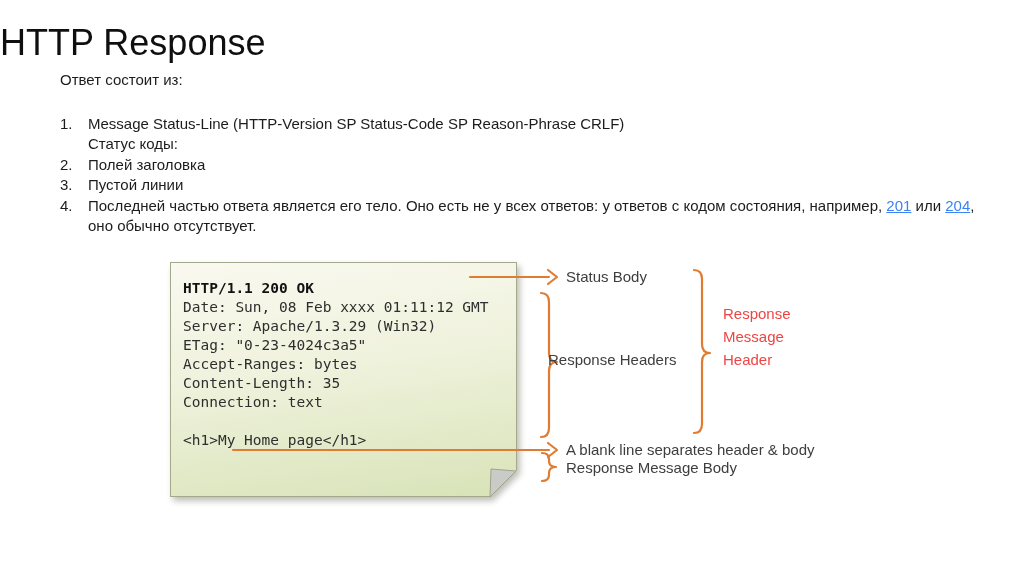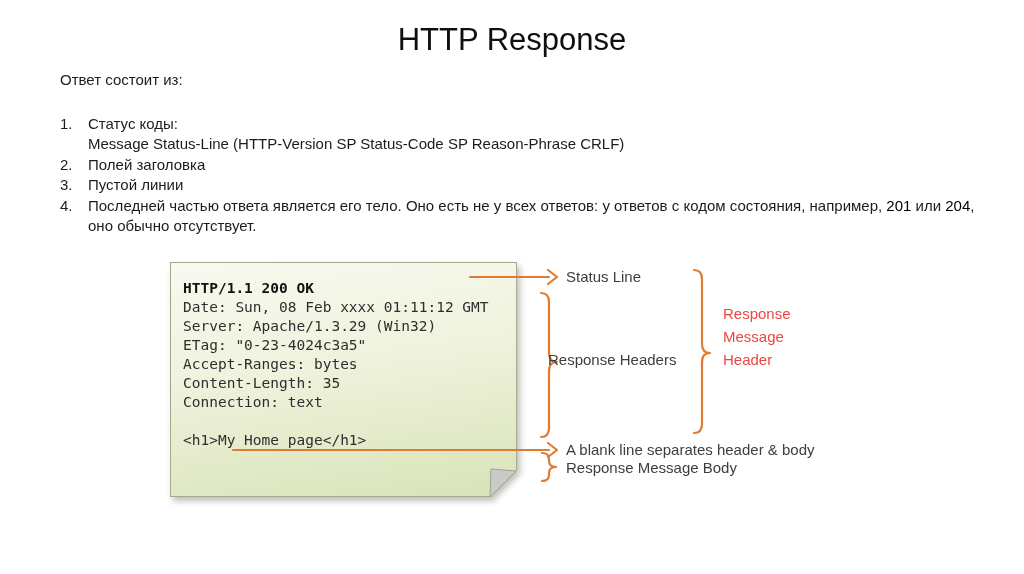--- a/index.html
+++ b/index.html
@@ -2,35 +2,35 @@
 <html><head>
 <meta charset="utf-8">
 <style>
   html,body { margin:0; padding:0; background:#ffffff; }
   .slide {
     position:relative; width:1024px; height:574px; background:#ffffff;
     overflow:hidden; font-family:"Liberation Sans","DejaVu Sans",sans-serif;
   }
   .title {
     position:absolute; top:22px; left:0; width:100%; margin:0;
-    text-align:center; font-size:31px; font-weight:400; color:#0f0f0f;
+    font-size:36px; font-weight:400; color:#0f0f0f;
   }
   .intro {
     position:absolute; left:60px; top:71px;
     font-size:15px; color:#1c1c1c;text-align:right;
   }
   .list {
     position:absolute; left:60px; top:114px; width:952px;
     font-size:15px; color:#1c1c1c; line-height:20.4px;
   }
   .li-row { display:flex; }
   .li-num { flex:0 0 28px; }
   .li-txt { flex:1; }
   .li-line { display:block; }
-  a.code-link { color:#000000; cursor:pointer; }
+  a.code-link { color:#3b82f6; text-decoration:underline; cursor:pointer; }
 
   .note-wrap {
     position:absolute; left:170px; top:262px;
     filter:drop-shadow(3px 4px 3px rgba(110,110,95,0.45));
   }
   .note {
     position:relative; width:347px; height:235px; box-sizing:border-box;
     border:1.4px solid #a3a98a;
     background:linear-gradient(172deg,#f9f9f0 0%,#eff2dc 45%,#d8e3b8 100%);
     clip-path:polygon(0 0,100% 0,100% calc(100% - 27px),calc(100% - 27px) 100%,0 100%);
@@ -65,22 +65,22 @@
 <div class="slide">
 
   <h1 class="title">HTTP Response</h1>
 
   <div class="intro">Ответ состоит из:</div>
 
   <div class="list">
     <div class="li-row">
       <span class="li-num">1.</span>
       <span class="li-txt">
+        <span class="li-line">Message Status-Line (HTTP-Version SP Status-Code SP Reason-Phrase CRLF)</span>
         <span class="li-line">Статус коды:</span>
-        <span class="li-line">Message Status-Line (HTTP-Version SP Status-Code SP Reason-Phrase CRLF)</span>
       </span>
     </div>
     <div class="li-row">
       <span class="li-num">2.</span>
       <span class="li-txt">Полей заголовка</span>
     </div>
     <div class="li-row">
       <span class="li-num">3.</span>
       <span class="li-txt">Пустой линии</span>
     </div>
@@ -119,21 +119,21 @@
       <path d="M548,443 L557,450 L548,457"></path>
 
       <path d="M541,293 Q549,293 549,302 L549,353 Q549,362 557,362 Q549,362 549,371 L549,428 Q549,437 541,437"></path>
 
       <path d="M694,270 Q702,270 702,279 L702,344 Q702,353 710,353 Q702,353 702,362 L702,424 Q702,433 694,433"></path>
 
       <path d="M542,453 Q549,453 549,459 L549,461 Q549,467 556,467 Q549,467 549,473 L549,475 Q549,481 542,481"></path>
     </g>
   </svg>
 
-  <div class="dlabel lbl-status">Status Line</div>
+  <div class="dlabel lbl-status">Status Body</div>
   <div class="dlabel lbl-headers">Response Headers</div>
   <div class="rmh-label">
     <div>Response</div>
     <div>Message</div>
     <div>Header</div>
   </div>
   <div class="dlabel lbl-blank">A blank line separates header &amp; body</div>
   <div class="dlabel lbl-body">Response Message Body</div>
 
 </div>

